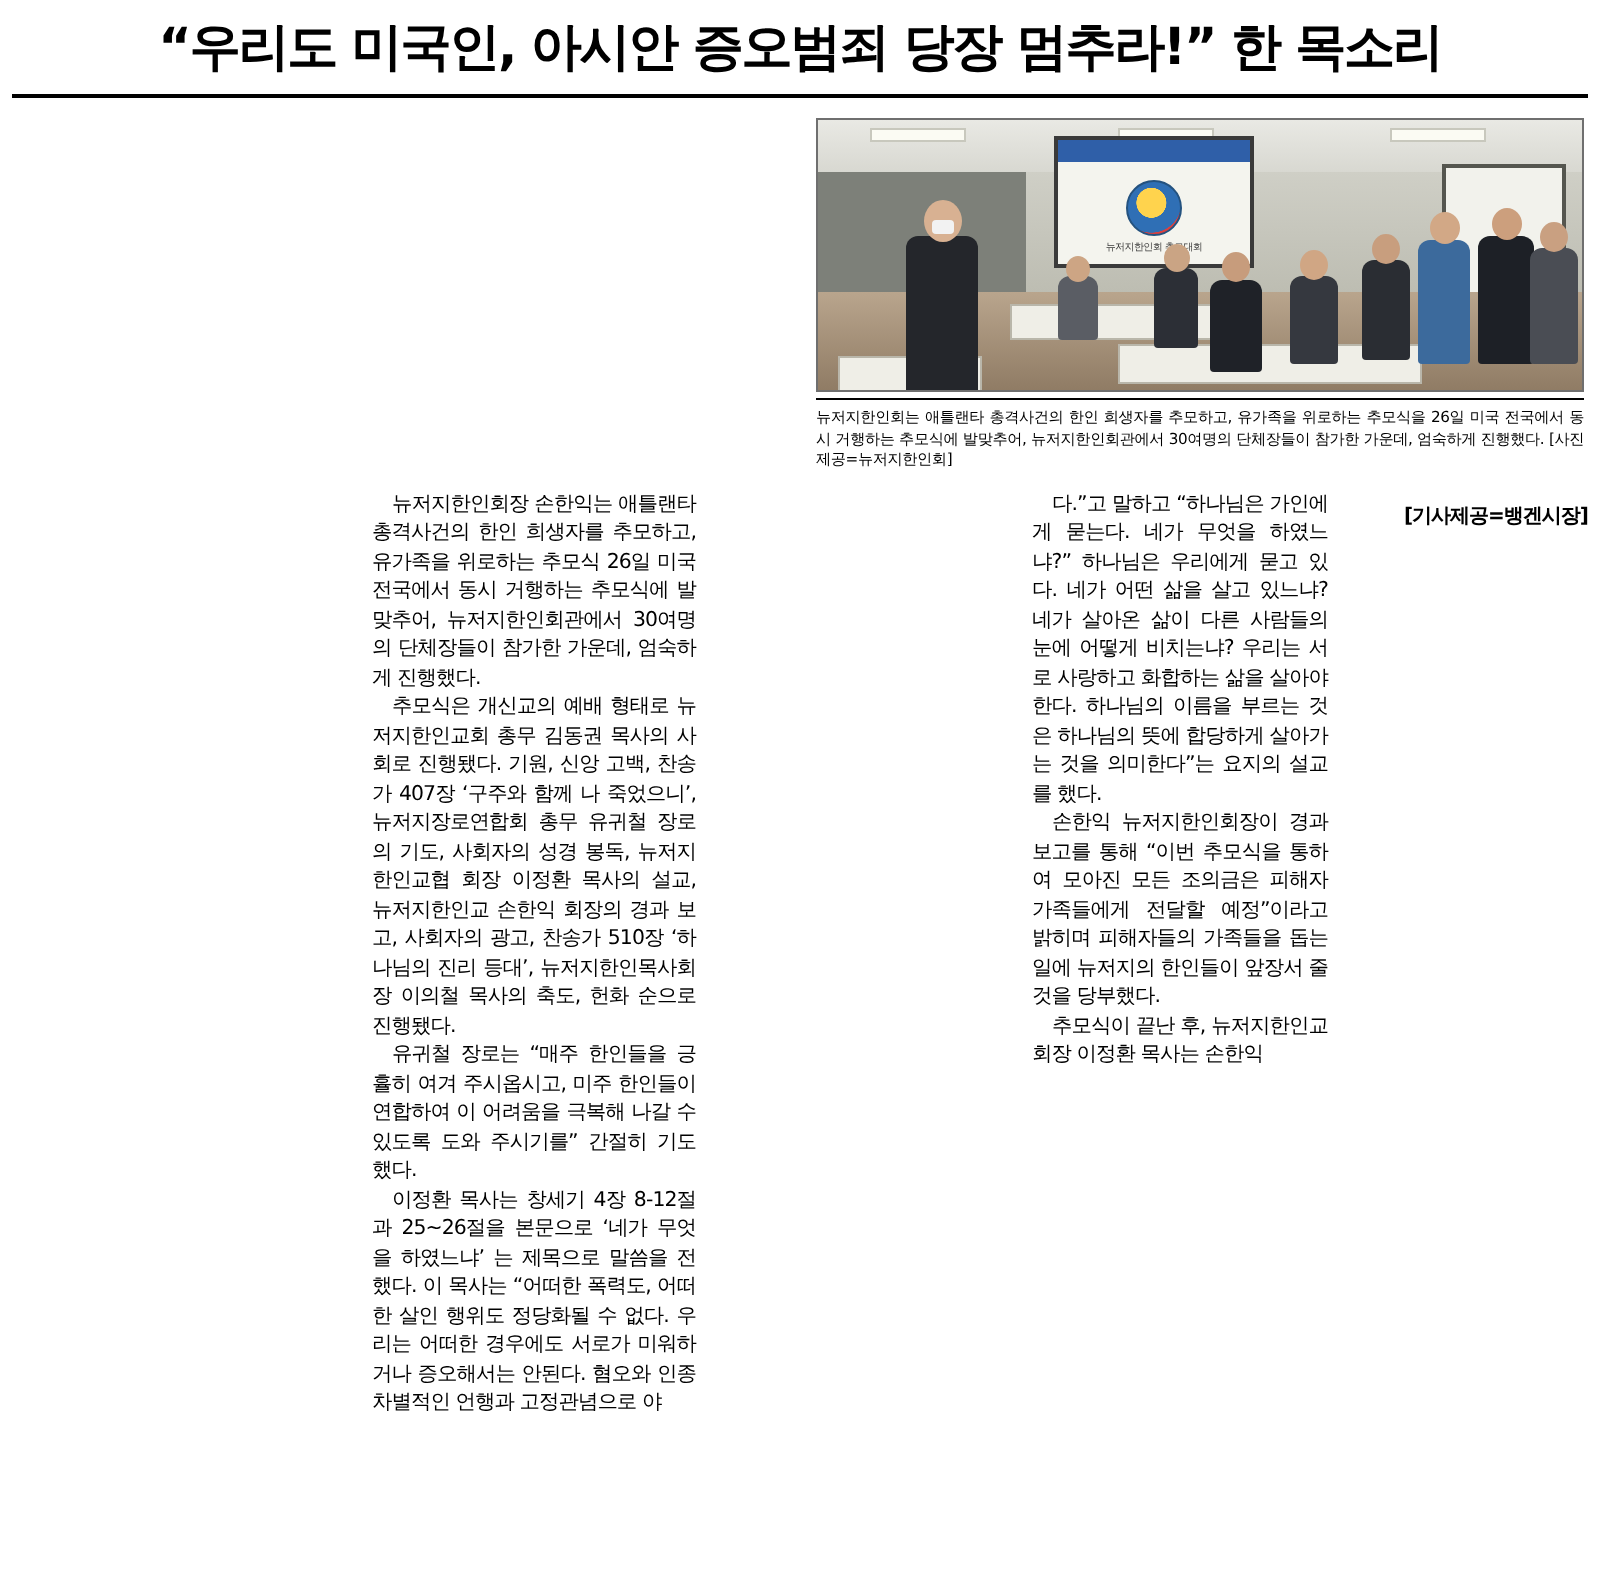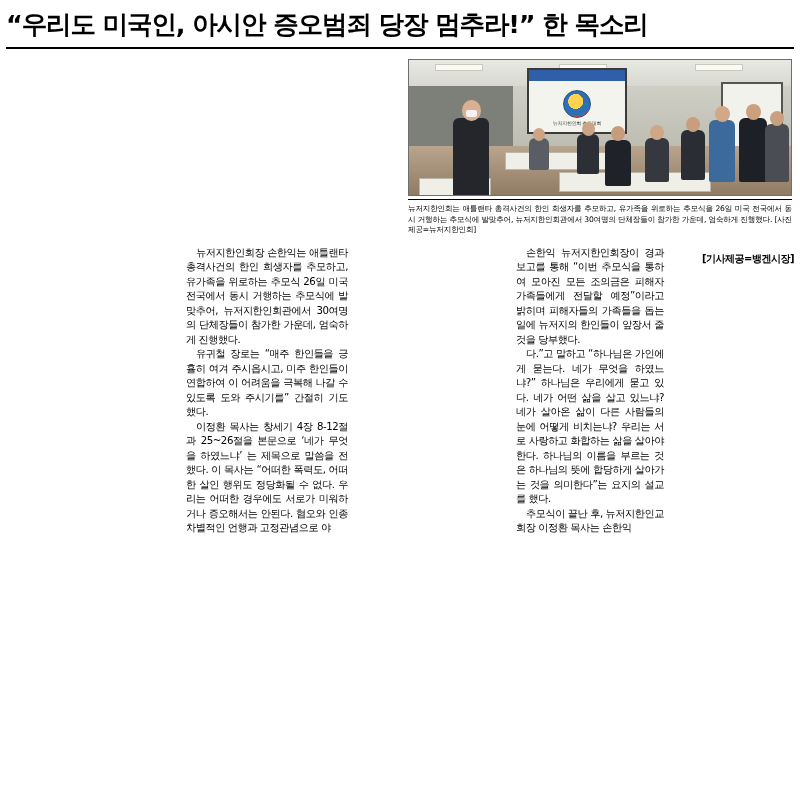--- a/index.html
+++ b/index.html
@@ -22,20 +22,21 @@
     box-sizing: border-box;
     padding: 0;
   }
 
   
   .headline {
     font-family: "DejaVu Sans", "Liberation Sans", sans-serif;
     font-weight: bold;
     font-size: 25.5px;
     letter-spacing: -1.1px;
+    text-align: center;
     padding: 10px 6px 6px 6px;
     line-height: 1.15;
     color: #000;
     white-space: nowrap;
   }
   .headline-rule {
     border-bottom: 2.5px solid #000;
     margin: 2px 6px 0 6px;
   }
 
@@ -241,27 +242,28 @@
 
       <div class="photo-caption">뉴저지한인회는 애틀랜타 총격사건의 한인 희생자를 추모하고, 유가족을 위로하는 추모식을 26일 미국 전국에서 동시 거행하는 추모식에 발맞추어, 뉴저지한인회관에서 30여명의 단체장들이 참가한 가운데, 엄숙하게 진행했다. [사진 제공=뉴저지한인회]</div>
 
     </div>
   </div>
 
   <div class="body-cols">
 
     <div class="col abs-col" id="col1">
       <p>뉴저지한인회장 손한익는 애틀랜타 총격사건의 한인 희생자를 추모하고, 유가족을 위로하는 추모식 26일 미국 전국에서 동시 거행하는 추모식에 발맞추어, 뉴저지한인회관에서 30여명의 단체장들이 참가한 가운데, 엄숙하게 진행했다.</p>
+      <p>추모식은 개신교의 예배 형태로 뉴저지한인교회 총무 김동권 목사의 사회로 진행됐다. 기원, 신앙 고백, 찬송가 407장 ‘구주와 함께 나 죽었으니’, 뉴저지장로연합회 총무 유귀철 장로의 기도, 사회자의 성경 봉독, 뉴저지한인교협 회장 이정환 목사의 설교, 뉴저지한인교 손한익 회장의 경과 보고, 사회자의 광고, 찬송가 510장 ‘하나님의 진리 등대’, 뉴저지한인목사회장 이의철 목사의 축도, 헌화 순으로 진행됐다.</p>
       <p>유귀철 장로는 “매주 한인들을 긍휼히 여겨 주시옵시고, 미주 한인들이 연합하여 이 어려움을 극복해 나갈 수 있도록 도와 주시기를” 간절히 기도했다.</p>
       <p>이정환 목사는 창세기 4장 8-12절과 25~26절을 본문으로 ‘네가 무엇을 하였느냐’ 는 제목으로 말씀을 전했다. 이 목사는 “어떠한 폭력도, 어떠한 살인 행위도 정당화될 수 없다. 우리는 어떠한 경우에도 서로가 미워하거나 증오해서는 안된다. 혐오와 인종차별적인 언행과 고정관념으로 야</p>
     </div>
 
     <div class="col abs-col" id="col3">
+      <p>다.”고 말하고 “하나님은 가인에게 묻는다. 네가 무엇을 하였느냐?” 하나님은 우리에게 묻고 있다. 네가 어떤 삶을 살고 있느냐? 네가 살아온 삶이 다른 사람들의 눈에 어떻게 비치는냐? 우리는 서로 사랑하고 화합하는 삶을 살아야 한다. 하나님의 이름을 부르는 것은 하나님의 뜻에 합당하게 살아가는 것을 의미한다”는 요지의 설교를 했다.</p>
       <p>손한익 뉴저지한인회장이 경과 보고를 통해 “이번 추모식을 통하여 모아진 모든 조의금은 피해자 가족들에게 전달할 예정”이라고 밝히며 피해자들의 가족들을 돕는 일에 뉴저지의 한인들이 앞장서 줄 것을 당부했다.</p>
-      <p>다.”고 말하고 “하나님은 가인에게 묻는다. 네가 무엇을 하였느냐?” 하나님은 우리에게 묻고 있다. 네가 어떤 삶을 살고 있느냐? 네가 살아온 삶이 다른 사람들의 눈에 어떻게 비치는냐? 우리는 서로 사랑하고 화합하는 삶을 살아야 한다. 하나님의 이름을 부르는 것은 하나님의 뜻에 합당하게 살아가는 것을 의미한다”는 요지의 설교를 했다.</p>
       <p>추모식이 끝난 후, 뉴저지한인교 회장 이정환 목사는 손한익</p>
     </div>
 
     <div class="col abs-col" id="col4">
       <div class="credit">[기사제공=뱅겐시장]</div>
     </div>
 
   </div>
 </div>
 

